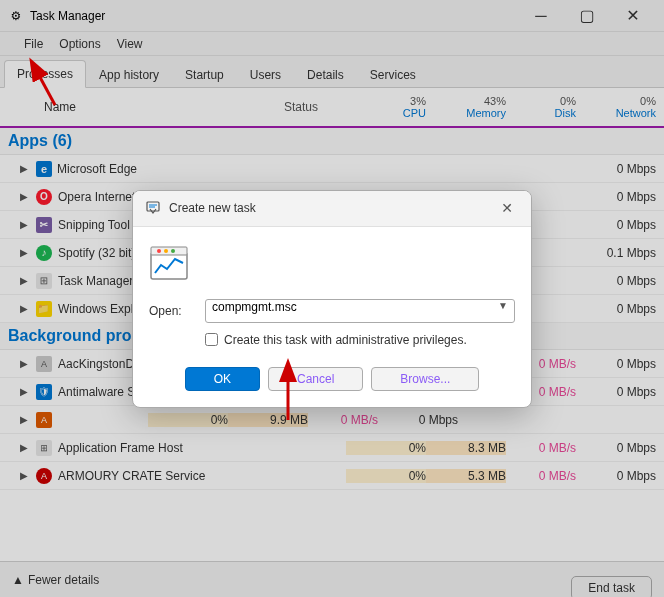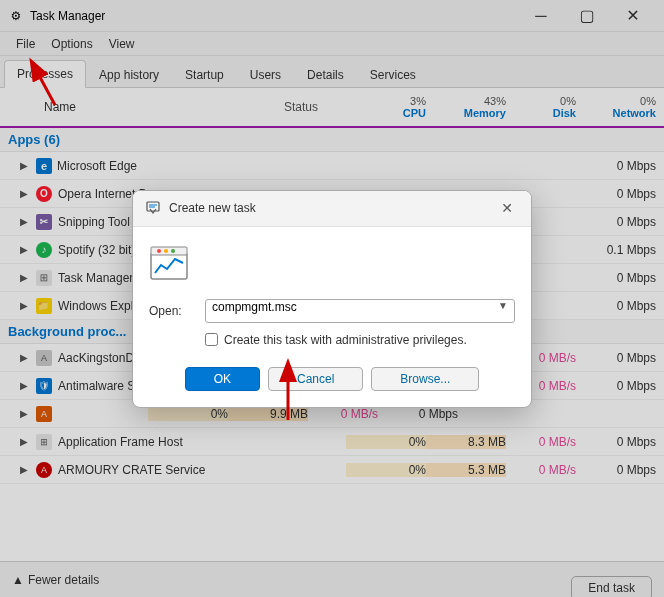--- a/index.html
+++ b/index.html
@@ -49,21 +49,21 @@
       align-items: center;
       justify-content: center;
       color: #333;
     }
 
     
     .menu-bar {
       display: flex;
       height: 24px;
       align-items: center;
-      padding: 0 8px;
+      padding: 0 16px;
       border-bottom: 1px solid #e0e0e0;
       background: #f3f3f3;
     }
     .menu-item {
       padding: 2px 8px;
       cursor: pointer;
       font-size: 12px;
       color: #333;
       border-radius: 3px;
     }
@@ -103,21 +103,21 @@
       position: relative;
     }
 
     
     .table-area {
       overflow-y: auto;
       height: 100%;
     }
     .section-header {
       padding: 4px 8px;
-      font-size: 13px;
+      font-size: 16px;
       color: #0078d4;
       font-weight: 600;
       background: #f9f9f9;
       border-bottom: 1px solid #e8e8e8;
     }
     .table-row {
       display: flex;
       align-items: center;
       height: 28px;
       padding: 0 8px 0 20px;
@@ -313,21 +313,21 @@
       gap: 8px;
       padding-top: 4px;
     }
     .dialog-btn {
       padding: 4px 28px;
       border: 1px solid #ababab;
       border-radius: 4px;
       background: #f3f3f3;
       font-size: 12px;
       cursor: pointer;
-      color: #0369a1;
+      color: #8b5cf6;
     }
     .dialog-btn.primary {
       background: #0078d4;
       color: white;
       border-color: #0067b8;
     }
 
     
     .arrow-annotation {
       position: absolute;
@@ -353,21 +353,21 @@
     .ch-cpu {
       width: 80px;
       text-align: right;
       font-size: 11px;
     }
     .ch-memory { width: 80px; text-align: right; font-size: 11px; }
     .ch-disk { width: 70px; text-align: right; font-size: 11px; }
     .ch-network { width: 80px; text-align: right; font-size: 11px; }
 
     .pct-line { color: #555; }
-    .label-line { color: #0078d4; font-weight: 700; }
+    .label-line { color: #0078d4; font-weight: 400; }
 
     .highlighted-cpu { background: rgba(255, 210, 100, 0.3); }
     .highlighted-memory { background: rgba(255, 180, 60, 0.3); }
 
     .icon-edge {
       width: 16px;
       height: 16px;
       border-radius: 2px;
       display: flex;
       align-items: center;

